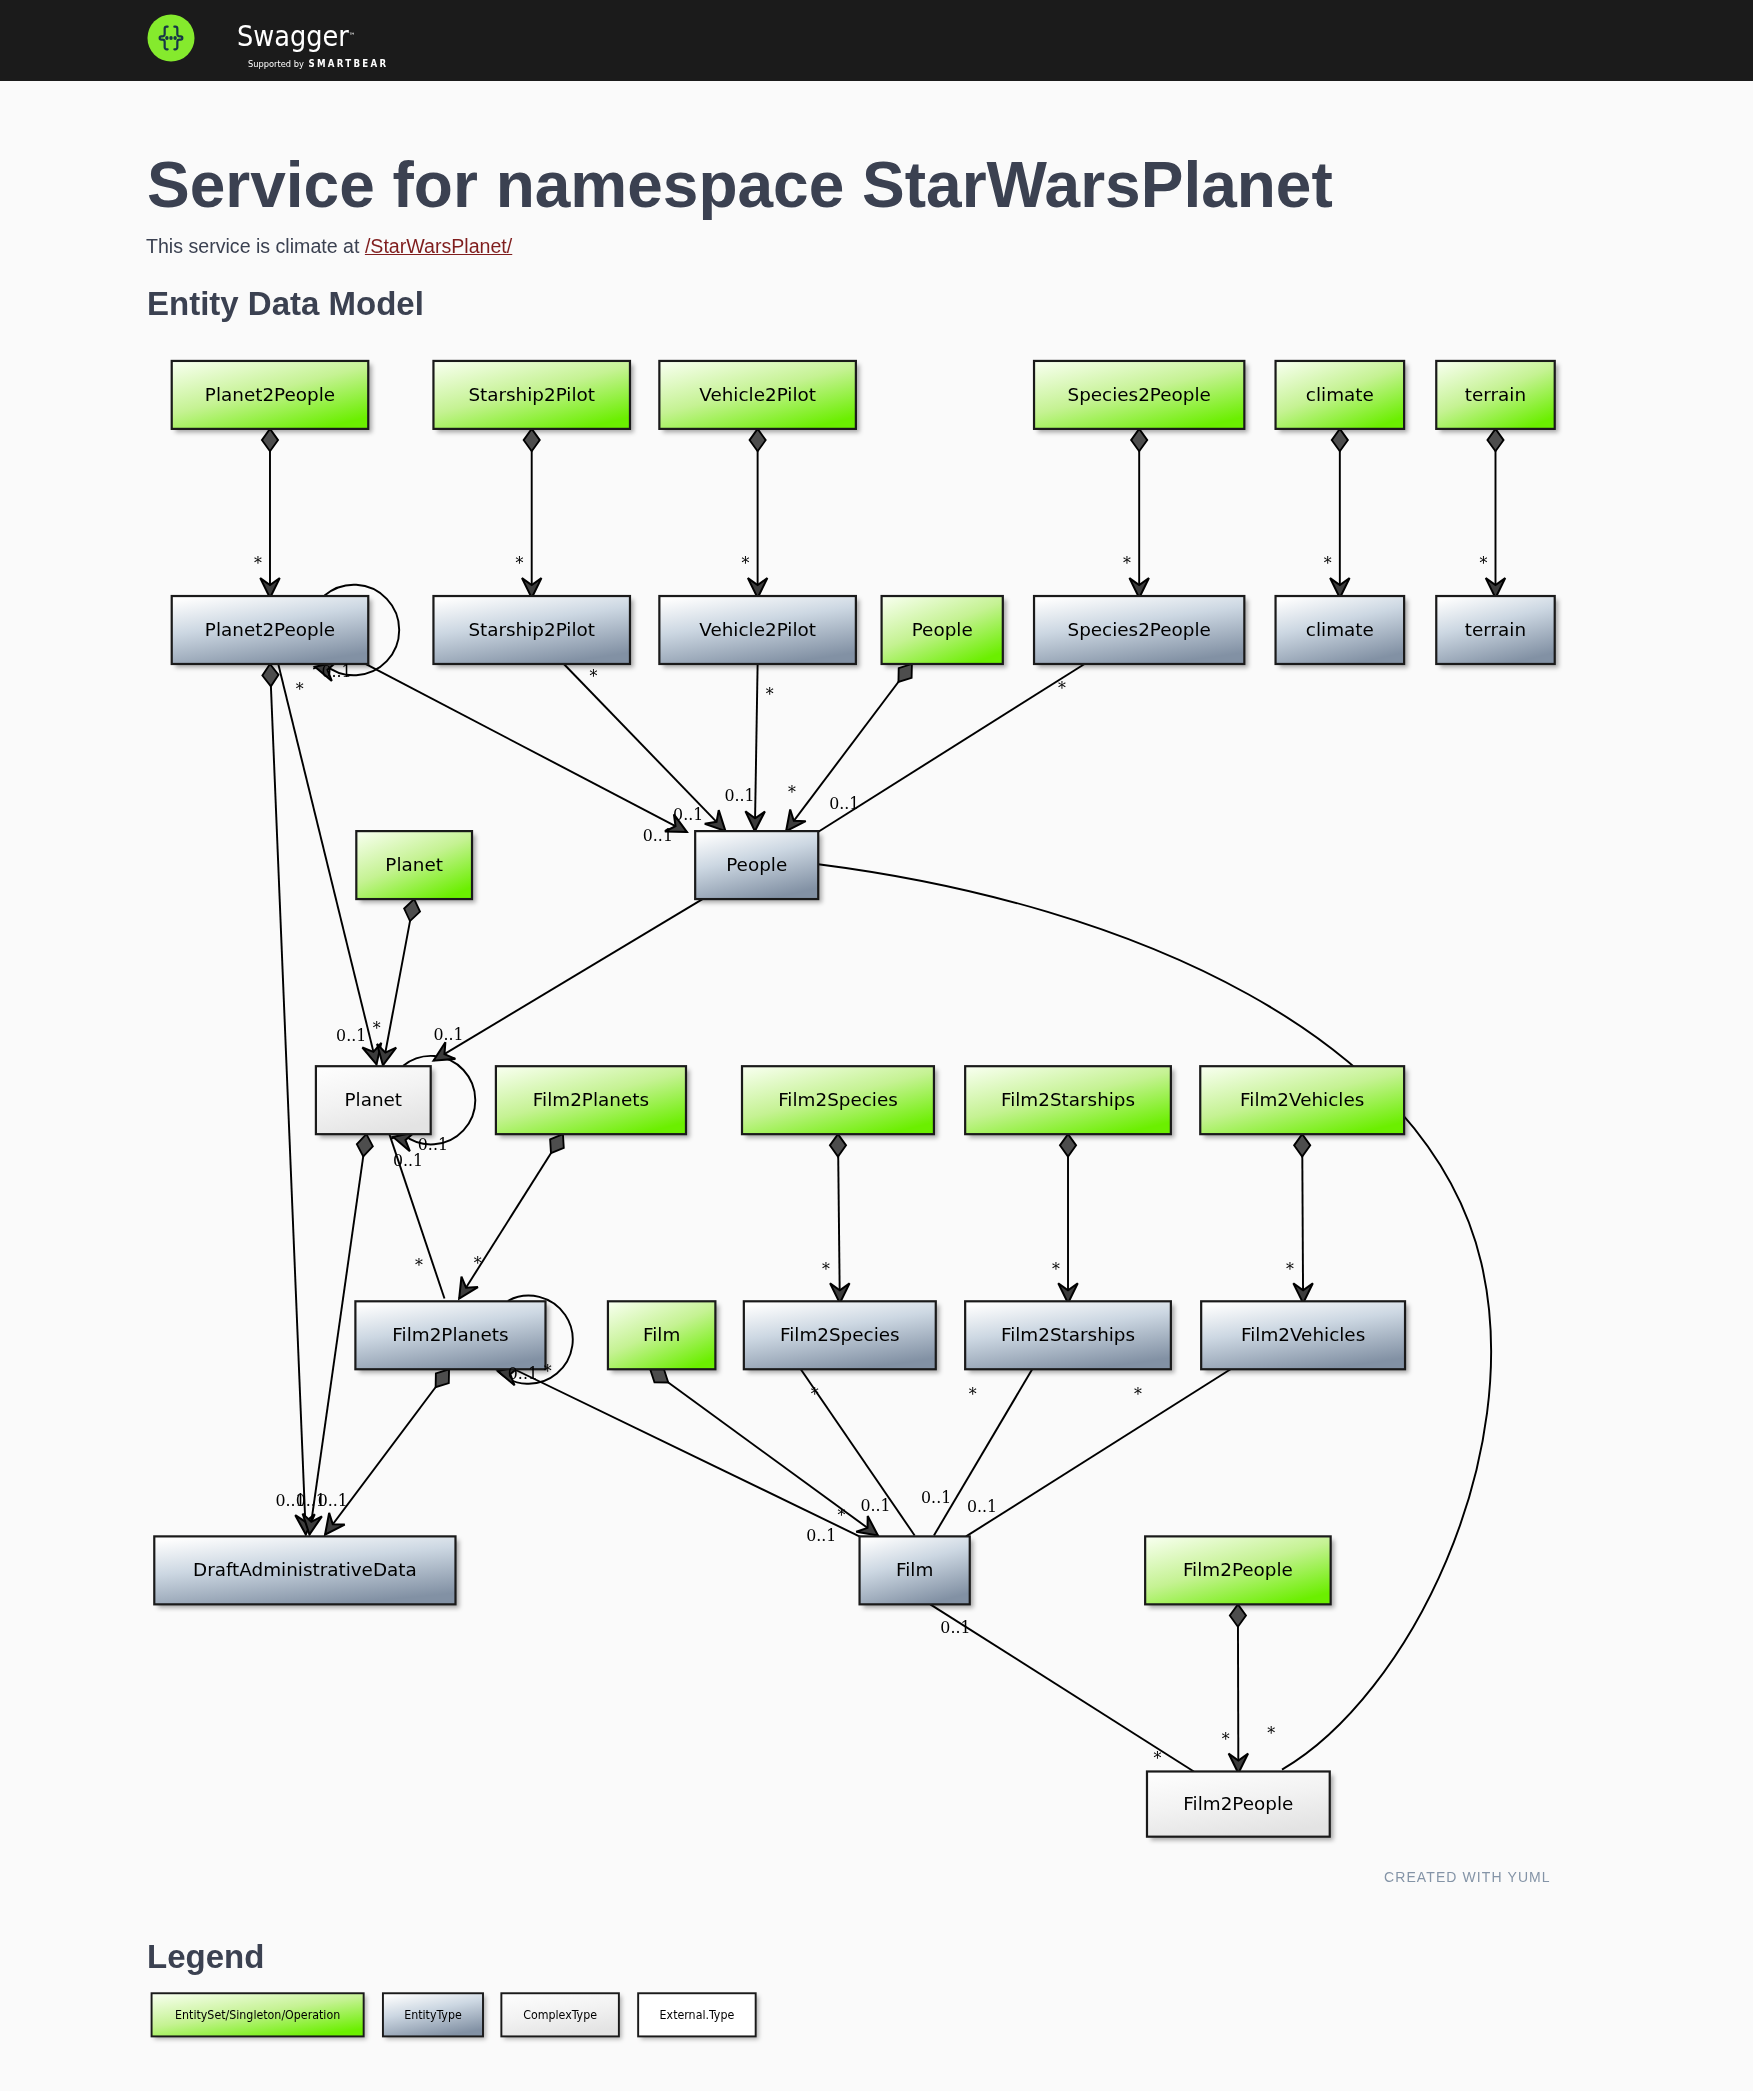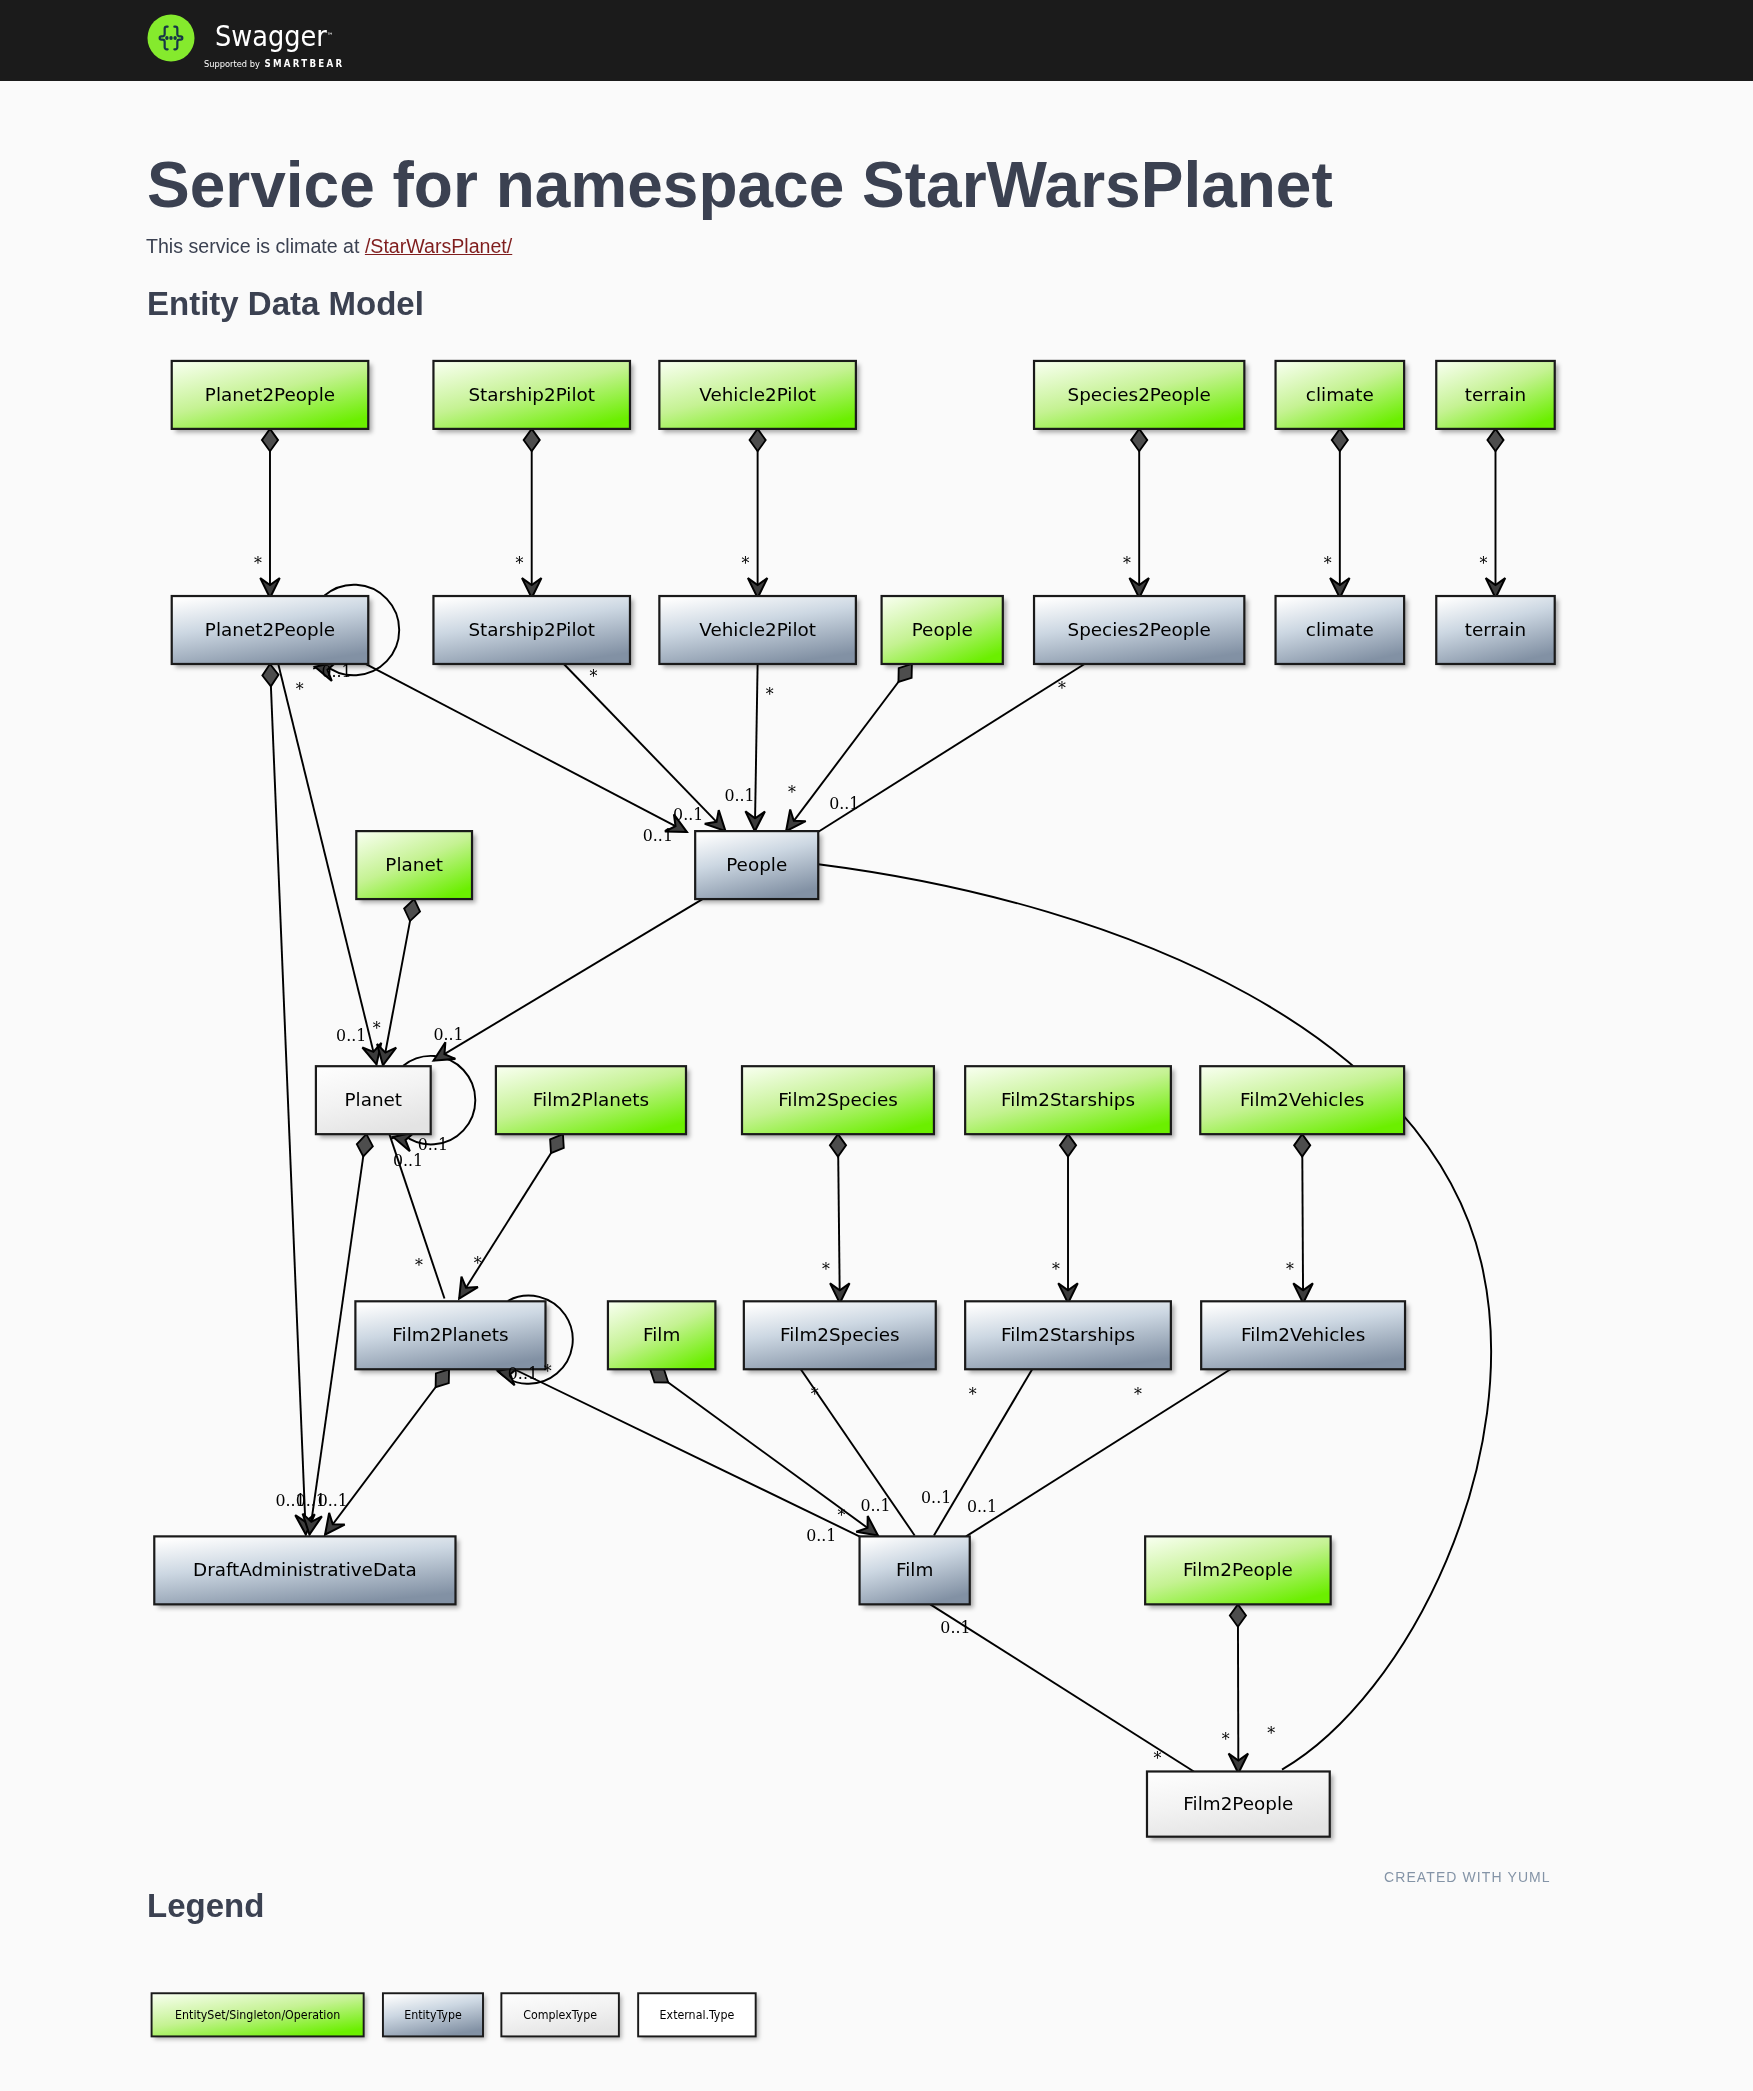--- a/index.html
+++ b/index.html
@@ -15,40 +15,40 @@
   #logo-wrap{position:absolute;left:147px;top:13.8px;}
   #logo-mark{position:absolute;left:0;top:0;width:48px;height:48px;}
   #logo-text{position:absolute;left:57px;top:6.4px;}
   #swagger-word{
     display:block;color:#ffffff;font-family:"DejaVu Sans",sans-serif;font-stretch:condensed;
     font-size:28.5px;font-weight:400;line-height:31px;white-space:nowrap;
   }
   #tm-mark{font-size:7.3px;vertical-align:1.1em;}
   #supported-line{
     display:block;color:#ffffff;font-family:"DejaVu Sans",sans-serif;font-stretch:condensed;
-    font-size:9.2px;line-height:12px;white-space:nowrap;margin-top:5.5px;
+    font-size:9.2px;line-height:12px;white-space:nowrap;margin-top:5.5px;margin-left:44px;
   }
   #supported-line .sb{font-weight:700;letter-spacing:2.3px;font-size:9.6px;margin-left:4.6px;}
 
   
   #page-title{
     position:absolute;left:147px;top:148px;font-family:"Liberation Sans",sans-serif;
     font-size:64px;font-weight:bold;color:#3b4151;margin:0;white-space:nowrap;
   }
   #service-line{
     position:absolute;left:146px;top:235px;font-size:19.6px;color:#3b4151;
     white-space:nowrap;margin:0;
   }
   #service-line a{color:#7f1d1d;text-decoration:underline;}
   .section-h{
     position:absolute;left:147px;font-size:33px;font-weight:bold;color:#3b4151;
     margin:0;white-space:nowrap;
   }
   #edm-heading{top:285px;}
-  #legend-heading{top:1887px;}
+  #legend-heading{top:1938px;}
   #yuml-credit{
     position:absolute;left:1384px;top:1869px;font-size:14px;color:#8494a7;
     letter-spacing:1.1px;white-space:nowrap;
   }
 
   
   svg{display:block;}
   #diagram{position:absolute;left:0;top:0;}
   #legend-svg{position:absolute;left:147px;top:1984px;}
   .shadows rect{fill:#d9d9d9;}

